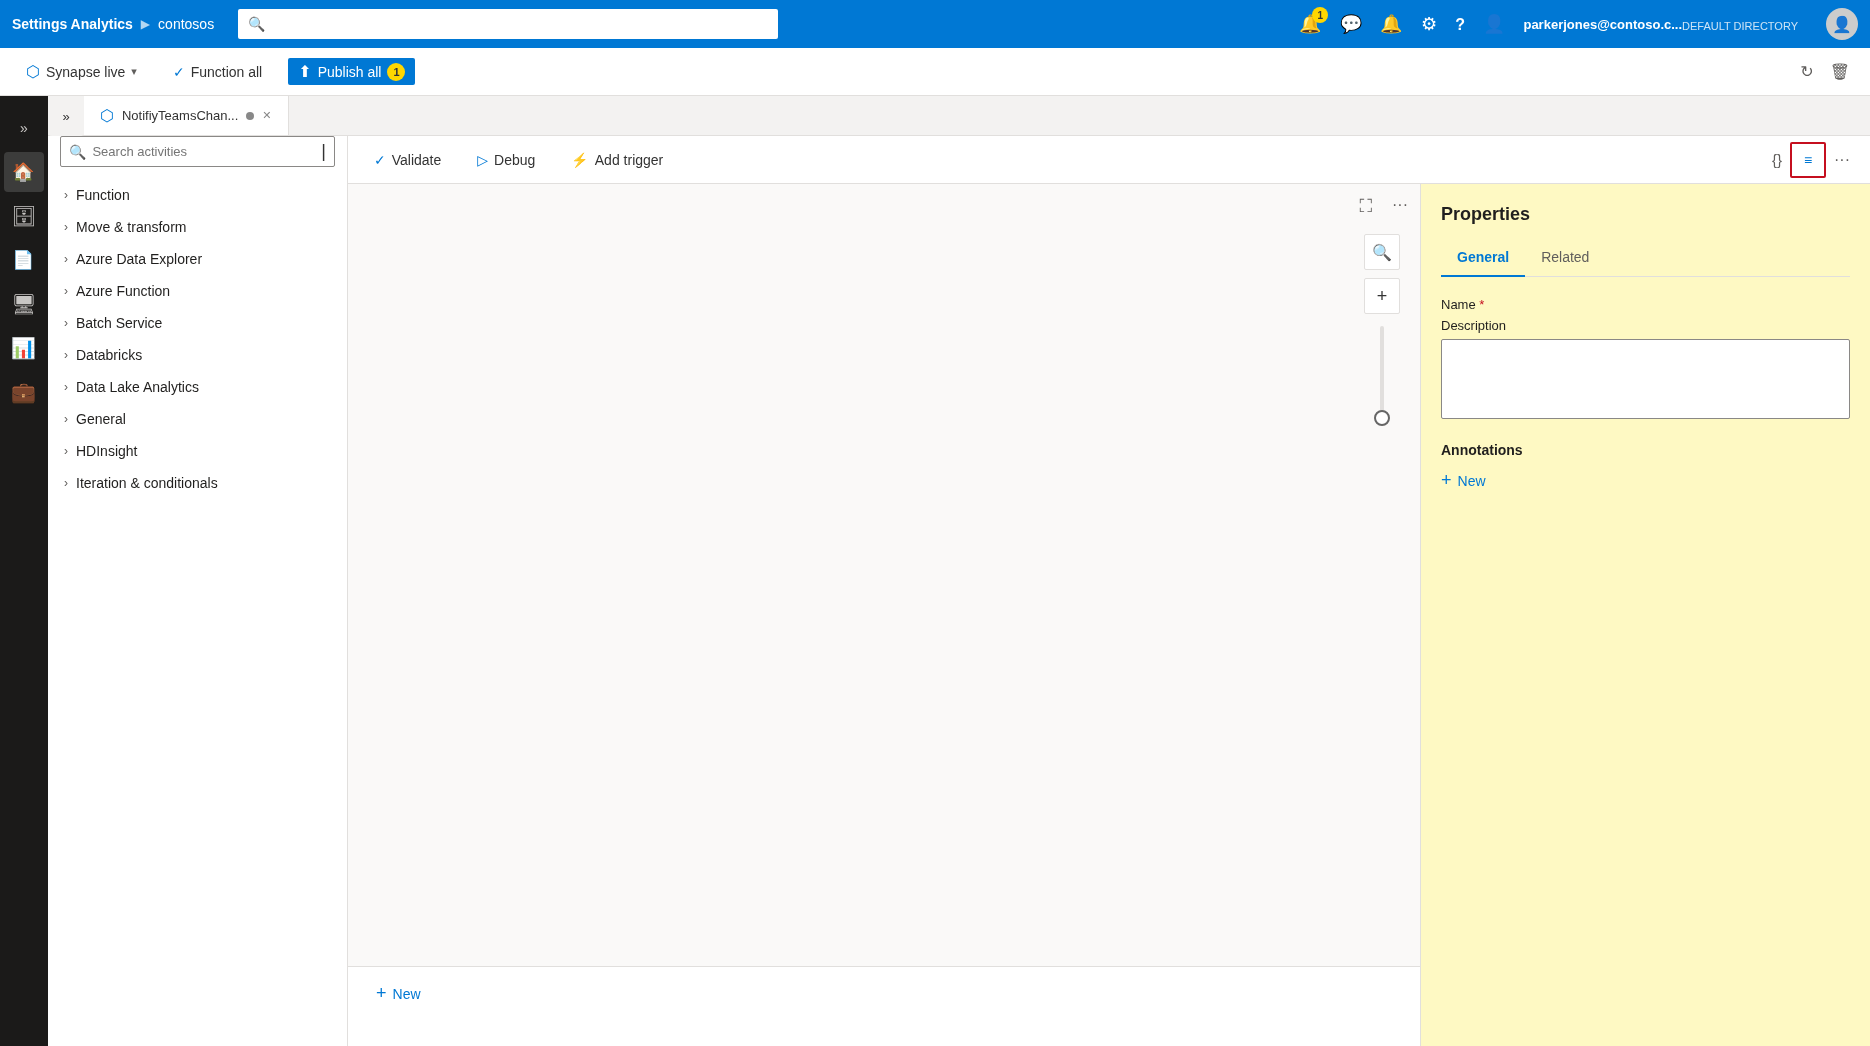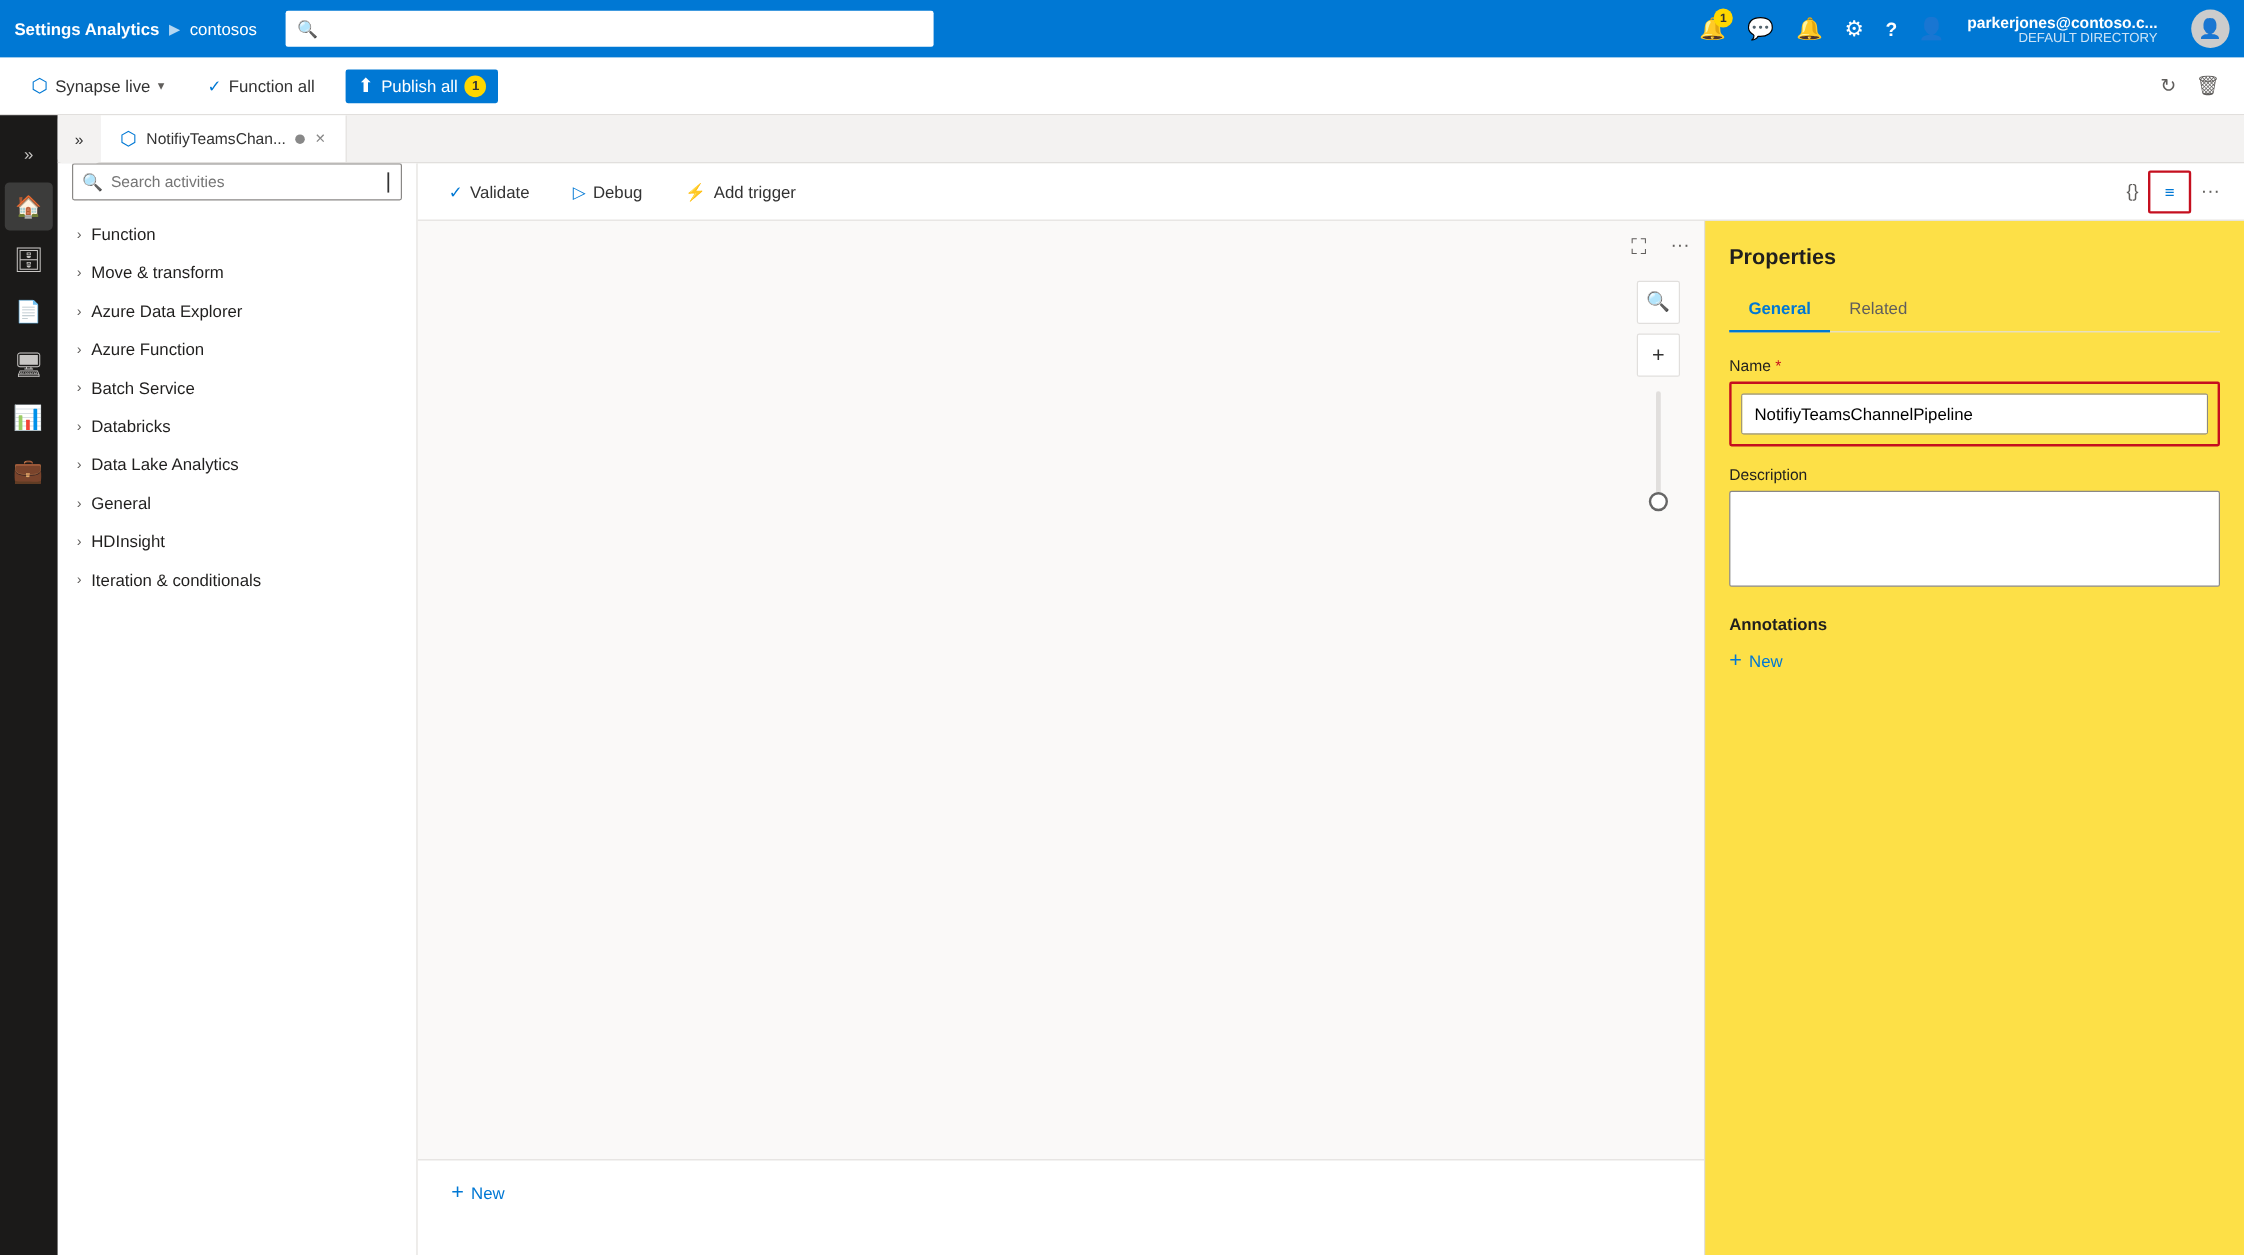--- a/index.html
+++ b/index.html
@@ -45,21 +45,21 @@
       color: #333;
       border-radius: 50%;
       width: 16px;
       height: 16px;
       font-size: 10px;
       display: flex;
       align-items: center;
       justify-content: center;
       font-weight: bold;
     }
-    .topbar-user { display: flex; flex-direction: column; align-items: flex-end; font-size: 12px; color: white; }
+    .topbar-user { display: flex; flex-direction: row; align-items: flex-end; font-size: 12px; color: white; }
     .topbar-user-name { font-size: 13px; font-weight: 600; }
     .topbar-avatar { width: 32px; height: 32px; border-radius: 50%; background: #ccc; margin-left: 10px; display: flex; align-items: center; justify-content: center; overflow: hidden; }
 
     
     .toolbar2 {
       height: 48px;
       background: white;
       border-bottom: 1px solid #e1dfdd;
       display: flex;
       align-items: center;
@@ -270,21 +270,21 @@
       gap: 6px;
       cursor: pointer;
       color: #0078d4;
       font-size: 14px;
       padding: 4px 8px;
     }
 
     
     .properties-panel {
       width: 450px;
-      background: #fde047;
+      background: #fef9c3;
       border-left: 1px solid #e1dfdd;
       flex-shrink: 0;
       padding: 20px;
       overflow-y: auto;
     }
     .properties-title { font-size: 18px; font-weight: 600; color: #201f1e; margin-bottom: 16px; }
     .properties-tabs { display: flex; gap: 0; border-bottom: 1px solid #e1dfdd; margin-bottom: 20px; }
     .prop-tab {
       padding: 8px 16px 10px;
       cursor: pointer;
@@ -579,25 +579,20 @@
               </div>
               <div class="prop-tab">
                 <span>Related</span>
               </div>
             </div>
 
             <div class="field-label">
               <span>Name</span>
               <span class="required-star">*</span>
             </div>
-            <div class="name-field-wrapper">
-              <div class="name-field-inner">
-                <input type="text" value="NotifiyTeamsChannelPipeline" style="border: none; outline: none; padding: 8px 10px; font-size: 14px; flex: 1 1 0%;">
-              </div>
-            </div>
 
             <div class="field-label">
               <span>Description</span>
             </div>
             <textarea class="field-textarea" style=""></textarea>
 
             <div class="annotations-section">
               <div class="annotations-title">Annotations</div>
               <div class="annotations-new">
                 <span style="font-size:18px;font-weight:300;">+</span>

